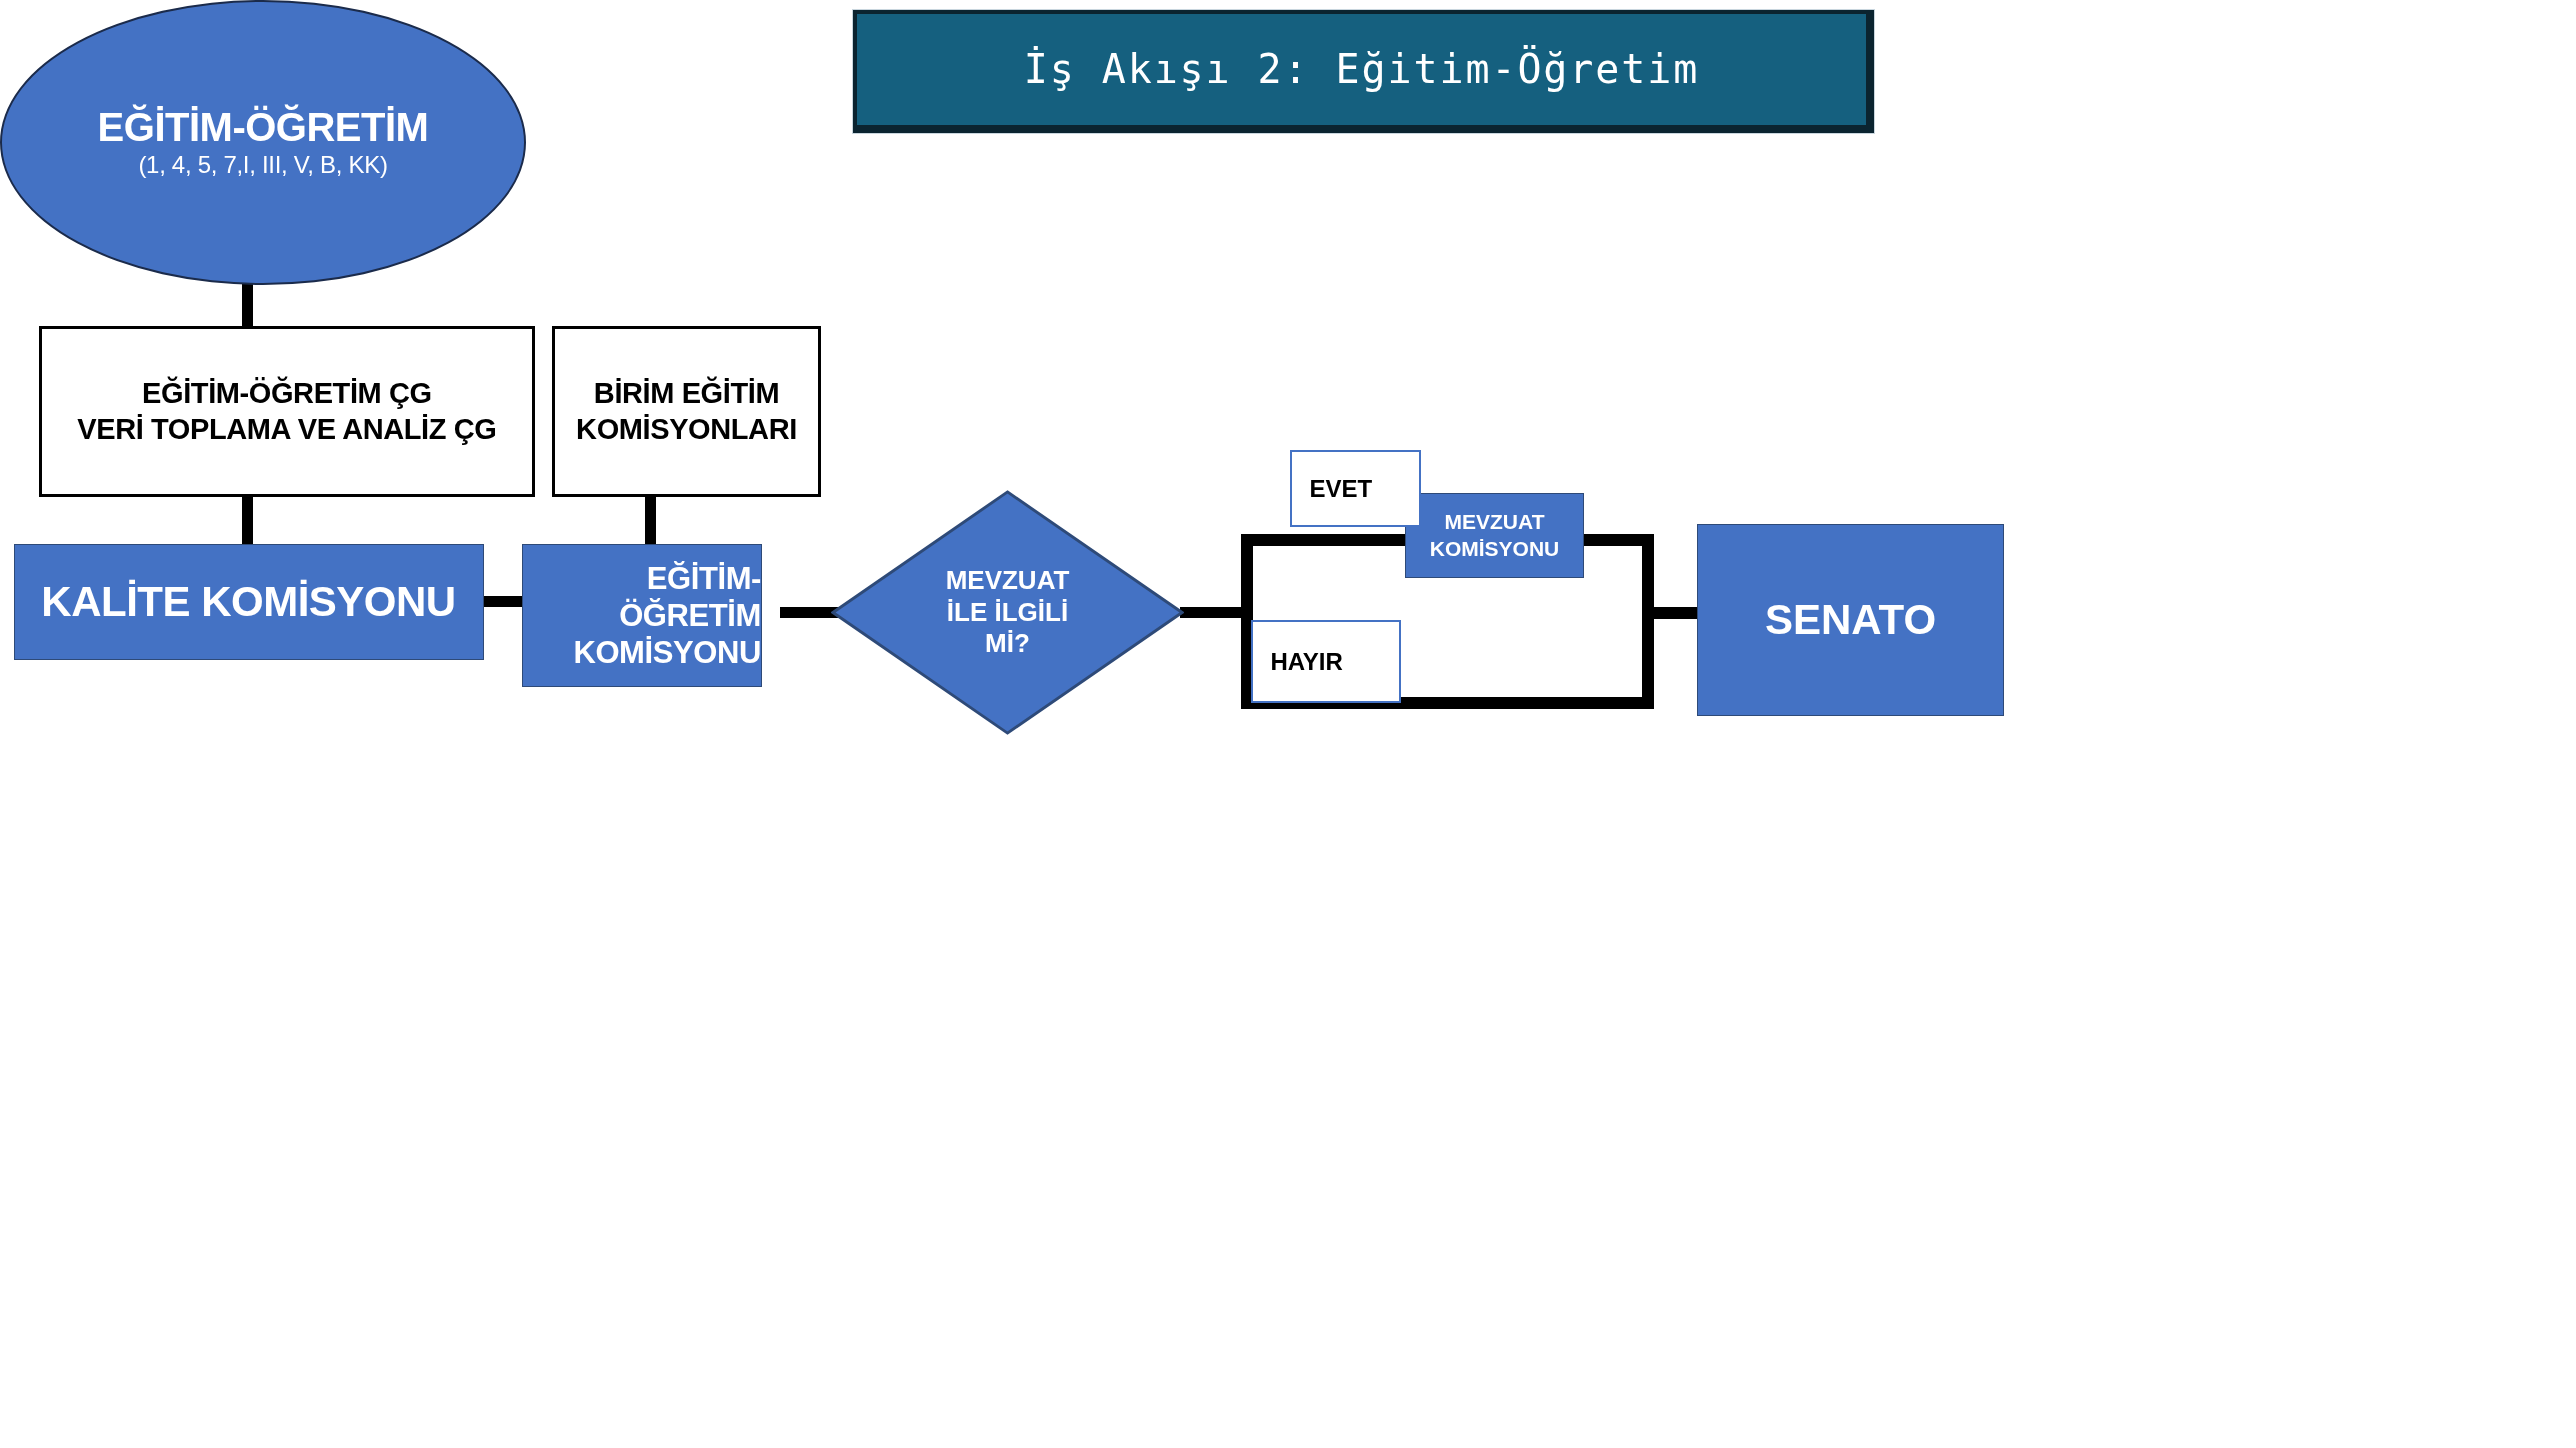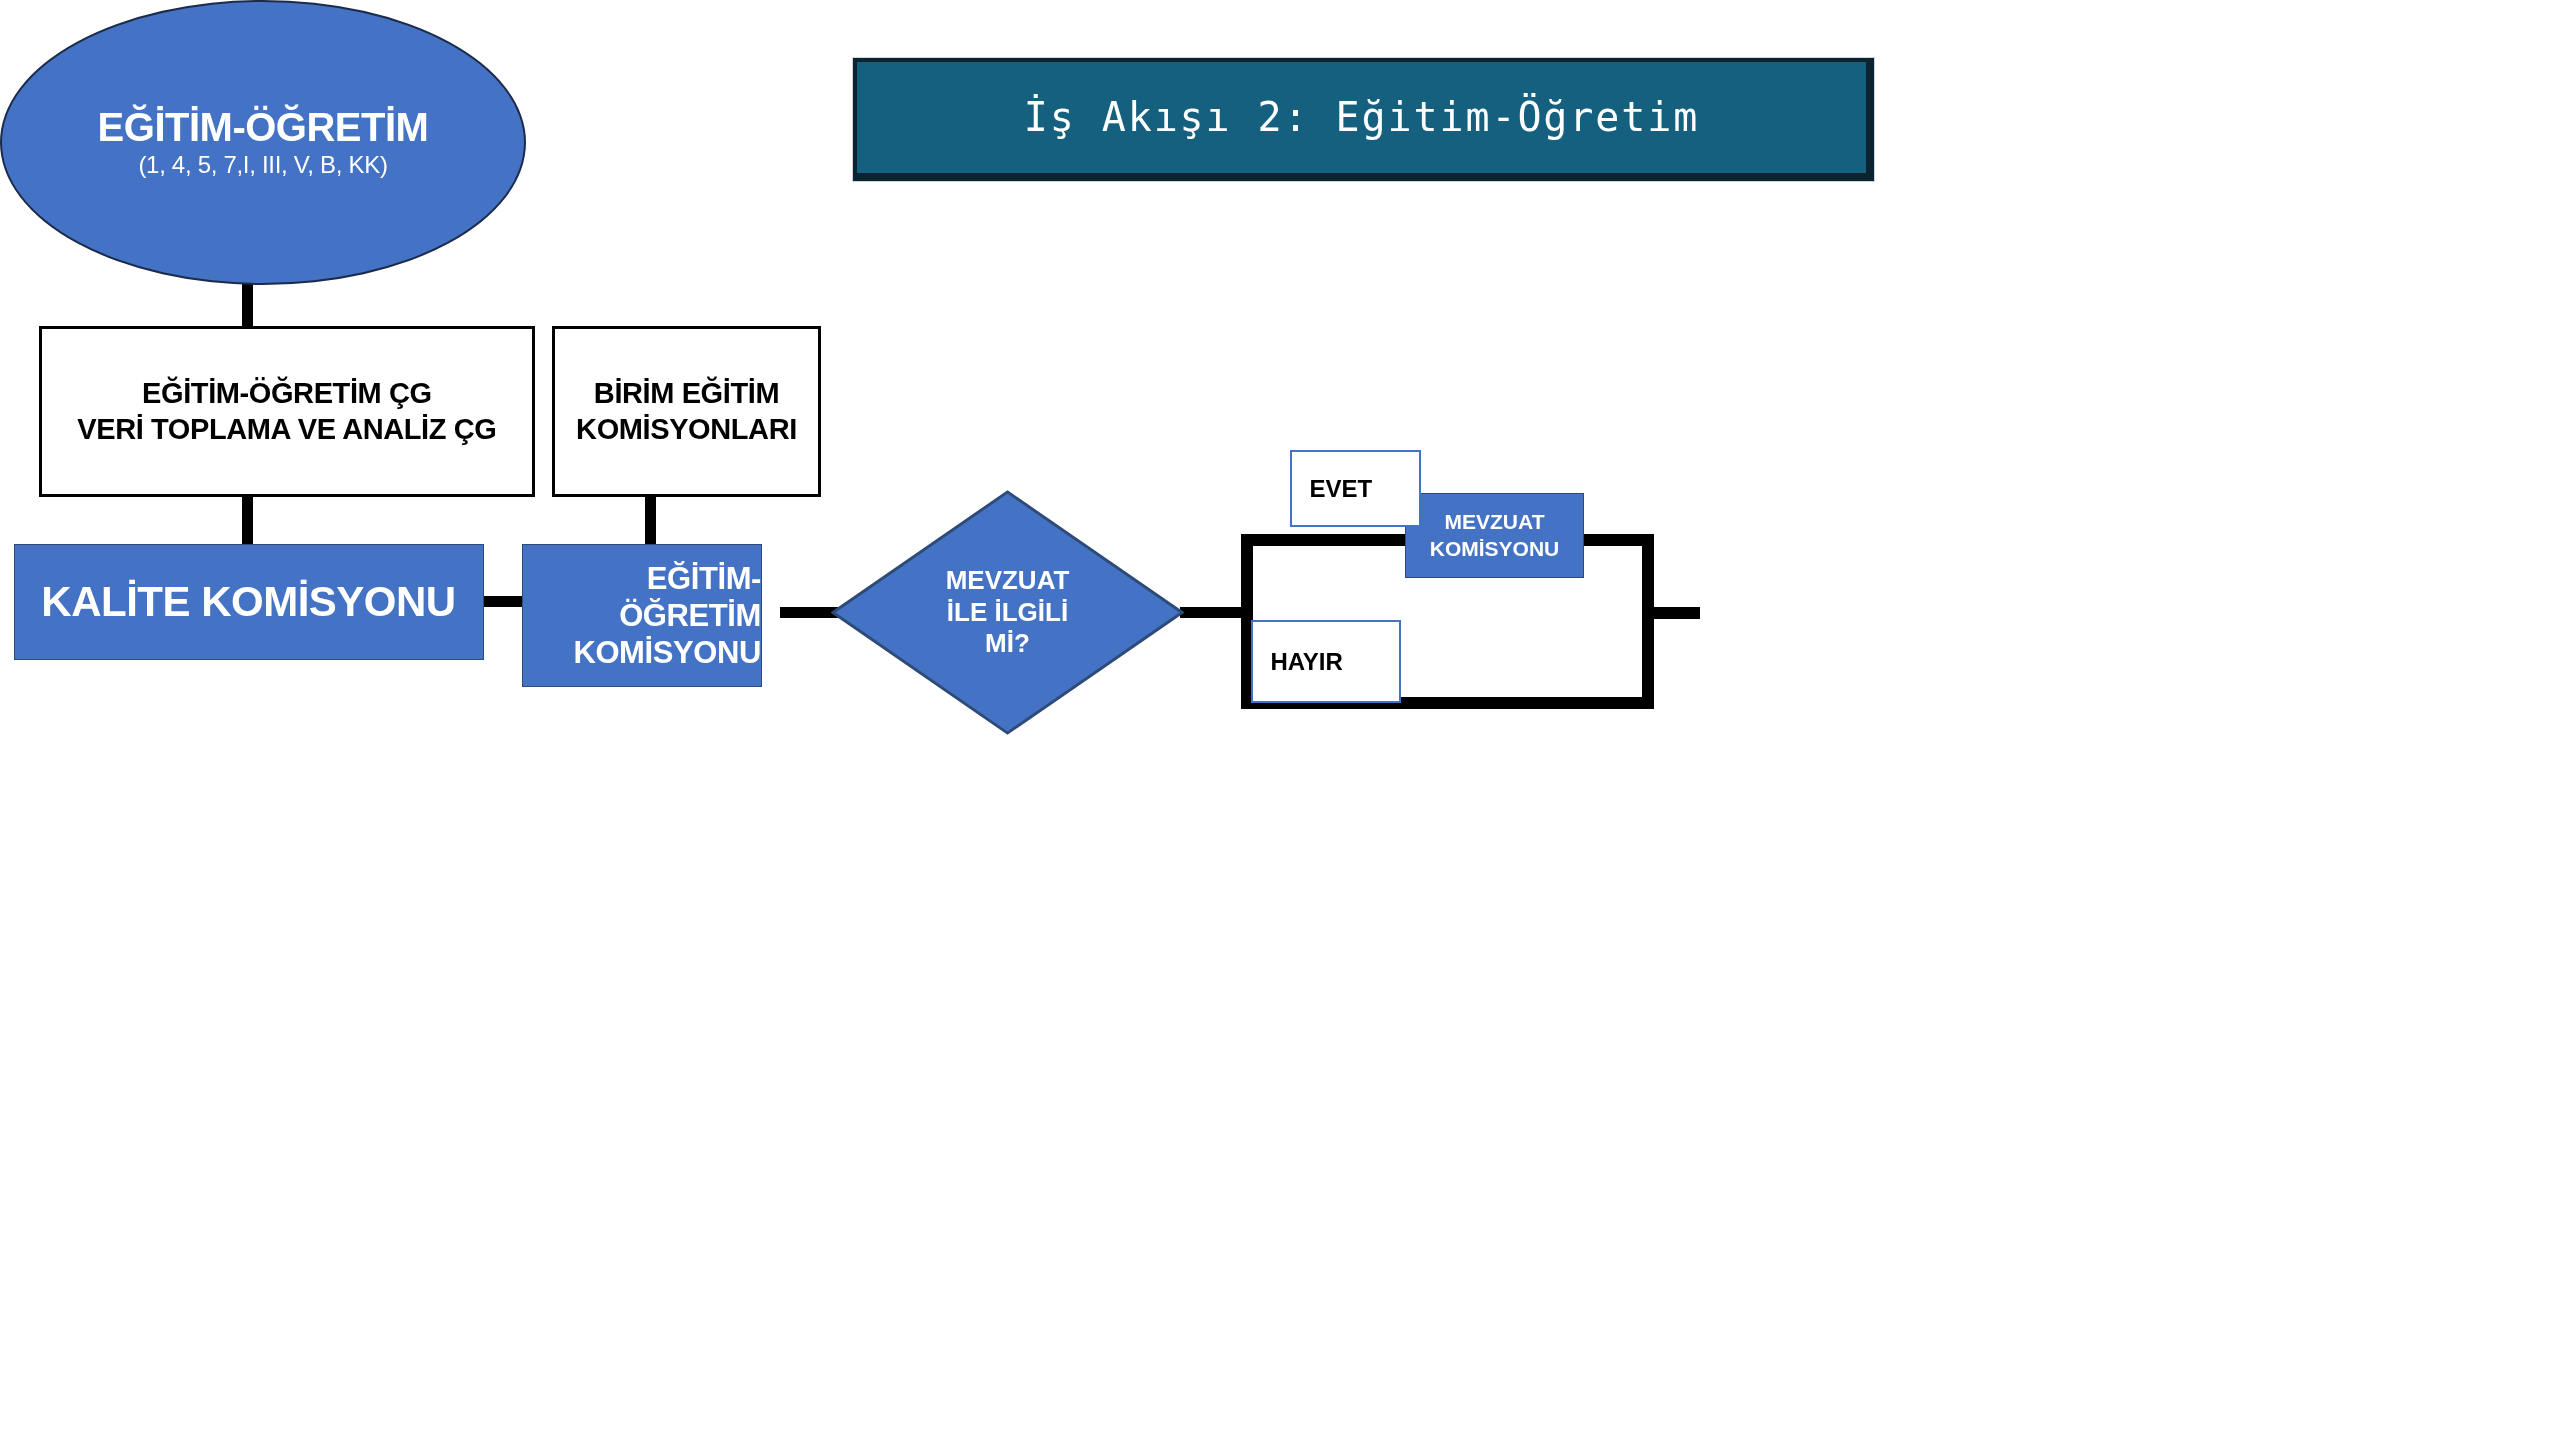--- a/index.html
+++ b/index.html
@@ -31,21 +31,20 @@
 
   
   #title-banner {
     left: 853px; top: 9.7px;
     width: 1021px; height: 123px;
     background: #15607F;
     border: 4.8px solid #0B2430;
     border-right-width: 8.7px;
     border-bottom-width: 8.7px;
     box-shadow: 0 0 0 1px #c9d6de;
-    margin-top: 48px;
   }
   #title-banner .banner-text {
     font-family: "DejaVu Sans Mono", "Liberation Mono", monospace;
     font-size: 40px;
     letter-spacing: 1.9px;
     color: #ffffff;
     white-space: nowrap;
   }
 
   
@@ -266,15 +265,18 @@
 
   <div class="node label-box" id="box-hayir">
     <span>HAYIR</span>
   </div>
 
   <div class="node blue-box" id="box-mevzuat-komisyonu">
     <span>MEVZUAT</span>
     <span>KOMİSYONU</span>
   </div>
 
+  <div class="node blue-box" id="box-senato">
+    <span>SENATO</span>
+  </div>
 
 </div>
 
 
 </body></html>

